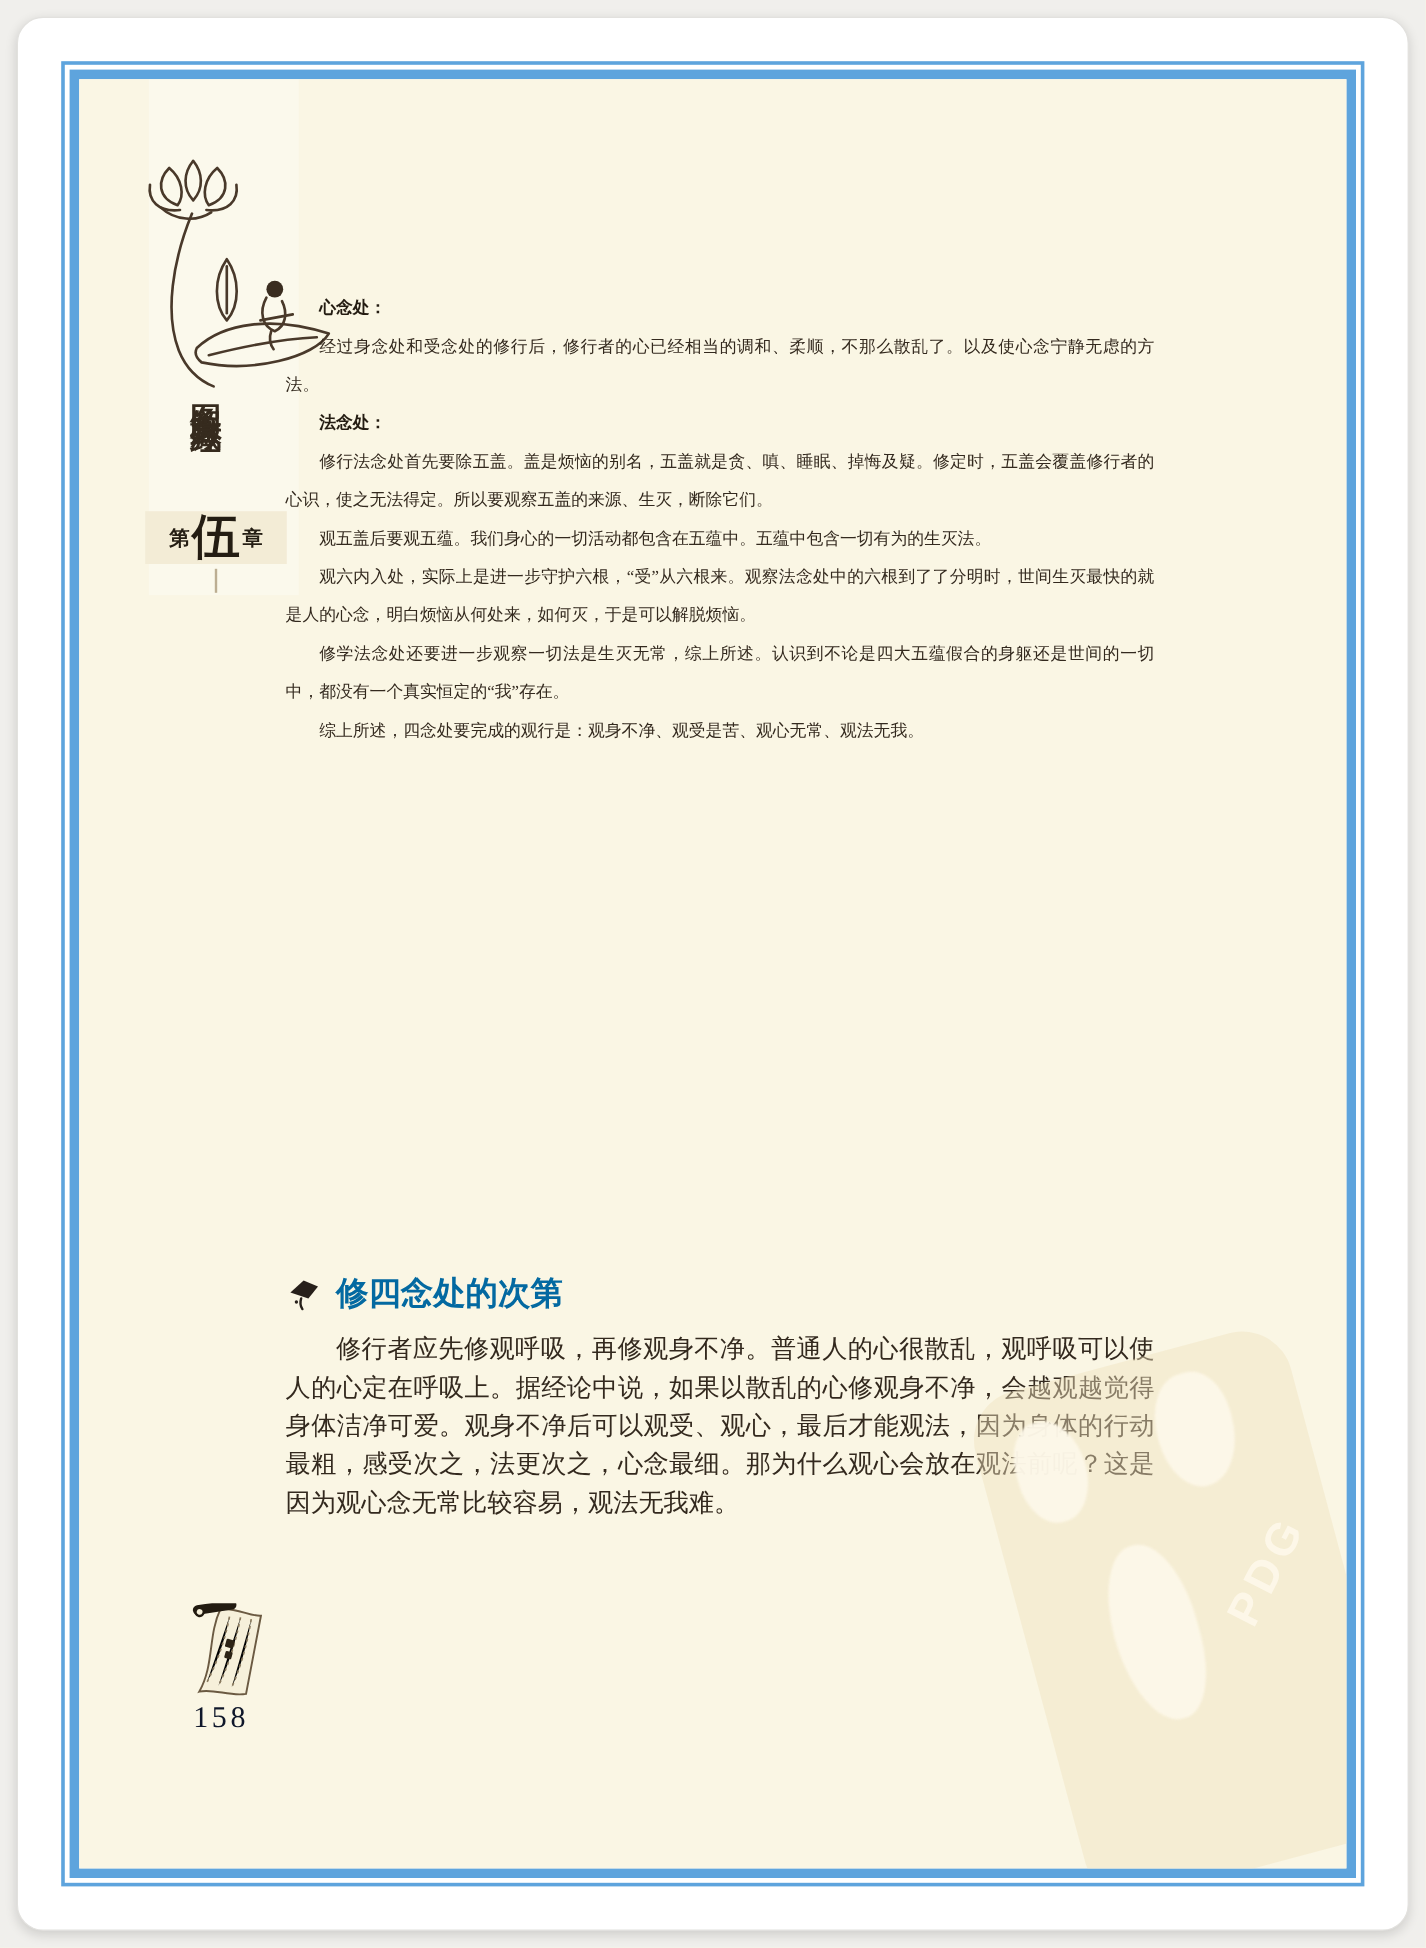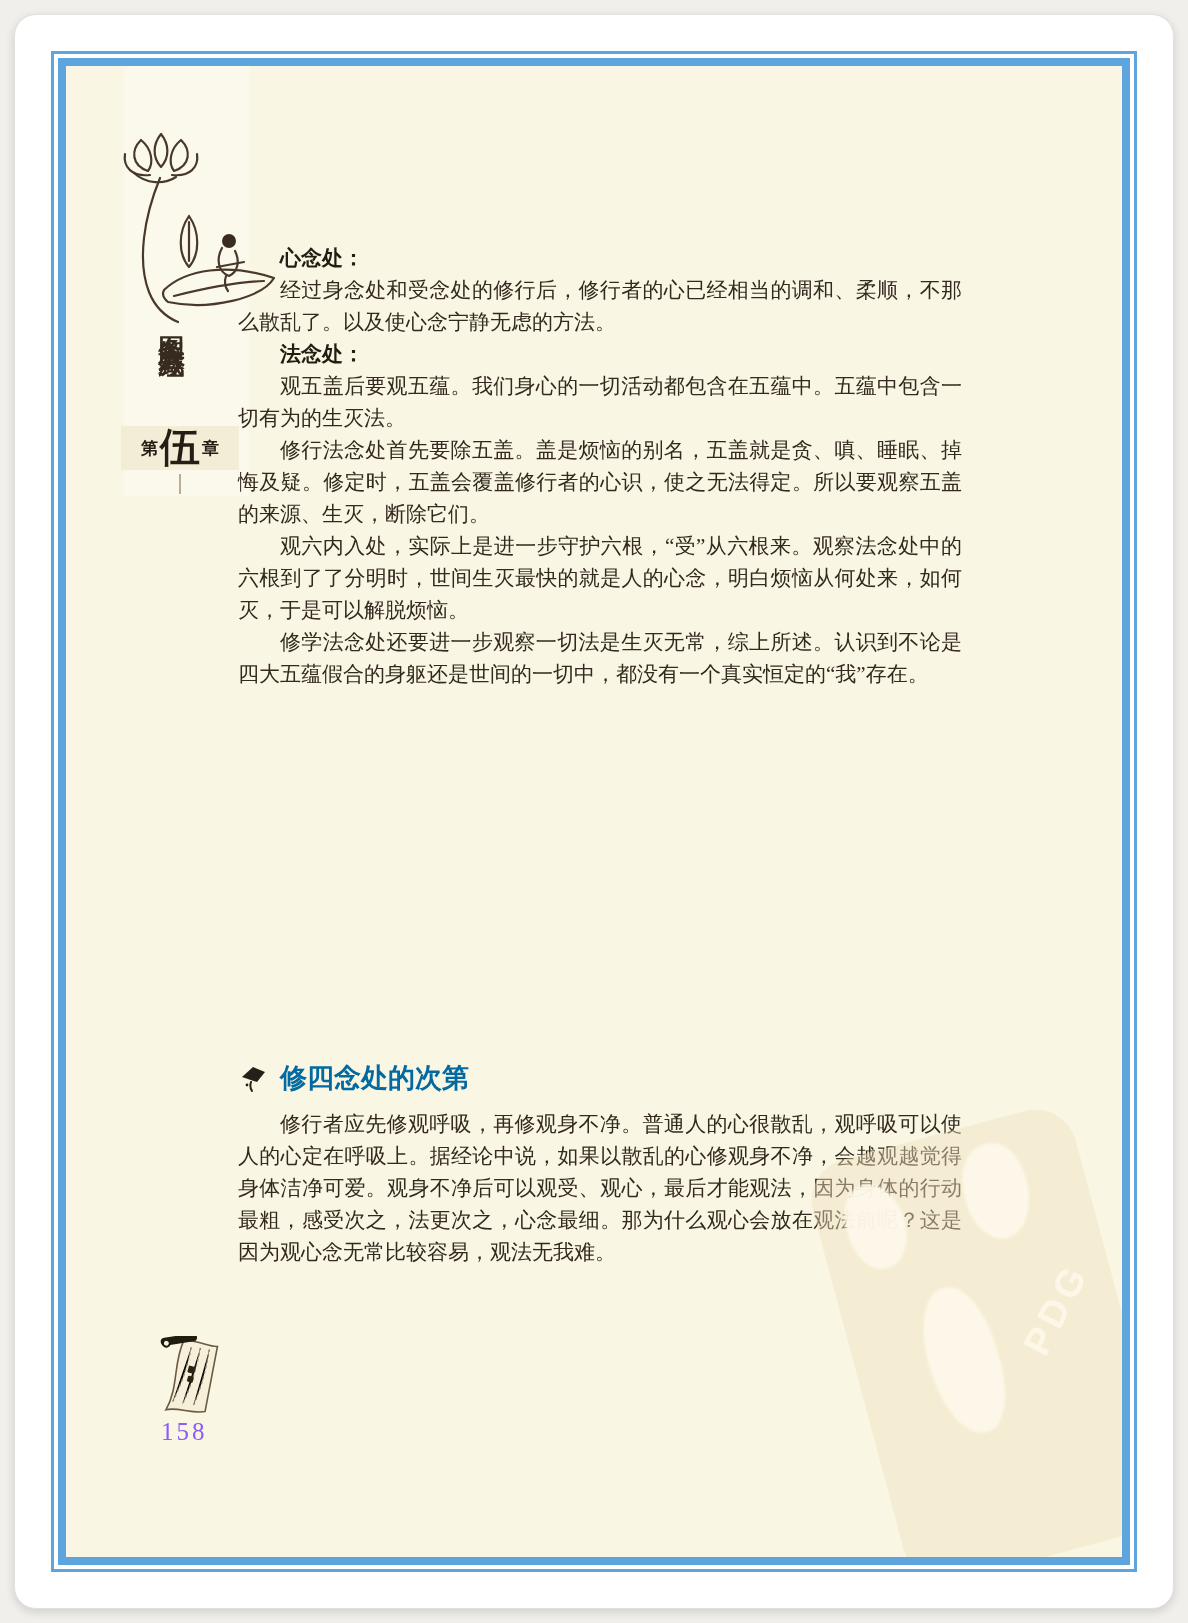--- a/index.html
+++ b/index.html
@@ -54,40 +54,40 @@
     color:#241d13;
   }
   .chapter-badge .small { font-size:17px; font-weight:bold; }
   .chapter-badge .big   { font-size:40px; font-weight:bold; line-height:1; }
   .badge-tick {
     position:absolute; left:113px; top:408px; width:2px; height:20px;
     background:#bcae92;
   }
   .article {
     position:absolute; left:172px; top:176px; width:724px;
-    font-size:21px; line-height:32px; color:#33291e;
+    font-size:14px; line-height:32px; color:#33291e;
     text-align:justify;
   }
   .article p { text-indent:2em; }
   .article .sub { font-weight:bold; text-indent:2em; color:#241c12; }
   .sec-heading {
     position:absolute; left:172px; top:994px; width:724px;
     font-family:"Liberation Sans","DejaVu Sans",sans-serif;
     font-size:27px; font-weight:bold; color:#0369a1;
     display:flex; align-items:center; gap:12px;
   }
   .sec-para {
     position:absolute; left:172px; top:1042px; width:724px;
     font-size:21px; line-height:32px; color:#33291e;
     text-align:justify; text-indent:2em;
   }
   .scroll-art { position:absolute; left:82px; top:1270px; width:115px; height:100px; }
   .page-num {
     position:absolute; left:95px; top:1352px;
-    font-size:25px; letter-spacing:3px; color:#8b5cf6;
+    font-size:25px; letter-spacing:3px; color:#0f172a;
     font-family:"Liberation Serif","DejaVu Serif",serif;
   }
   .watermark {
     position:absolute; left:788px; top:1062px; width:272px; height:436px;
     background:rgba(240,226,190,.45);
     border-radius:42px;
     transform:rotate(-15deg);
     overflow:hidden;
   }
   .wm-blob {
@@ -141,24 +141,25 @@
       <span class="small">第</span>
       <span class="big">伍</span>
       <span class="small">章</span>
     </div>
     <div class="badge-tick"></div>
 
     <div class="article">
       <p class="sub">心念处：</p>
       <p>经过身念处和受念处的修行后，修行者的心已经相当的调和、柔顺，不那么散乱了。以及使心念宁静无虑的方法。</p>
       <p class="sub">法念处：</p>
+      <p>修行法念处首先要除五盖。盖是烦恼的别名，五盖就是贪、嗔、睡眠、掉悔及疑。修定时，五盖会覆盖修行者的心识，使之无法得定。所以要观察五盖的来源、生灭，断除它们。</p>
       <p>观五盖后要观五蕴。我们身心的一切活动都包含在五蕴中。五蕴中包含一切有为的生灭法。</p>
-      <p>修行法念处首先要除五盖。盖是烦恼的别名，五盖就是贪、嗔、睡眠、掉悔及疑。修定时，五盖会覆盖修行者的心识，使之无法得定。所以要观察五盖的来源、生灭，断除它们。</p>
       <p>观六内入处，实际上是进一步守护六根，“受”从六根来。观察法念处中的六根到了了分明时，世间生灭最快的就是人的心念，明白烦恼从何处来，如何灭，于是可以解脱烦恼。</p>
       <p>修学法念处还要进一步观察一切法是生灭无常，综上所述。认识到不论是四大五蕴假合的身躯还是世间的一切中，都没有一个真实恒定的“我”存在。</p>
+      <p>综上所述，四念处要完成的观行是：观身不净、观受是苦、观心无常、观法无我。</p>
     </div>
 
     <div class="sec-heading">
       <svg width="30" height="28" viewBox="0 0 30 28">
         <path d="M4 13 L15 3 L27 8 L19 18 Z" fill="#27201a"></path>
         <path d="M13 18 C12 21 12 24 14 27" stroke="#27201a" stroke-width="2" fill="none" stroke-linecap="round"></path>
         <circle cx="9" cy="21" r="1.4" fill="#27201a"></circle>
       </svg>
       <span>修四念处的次第</span>
     </div>

